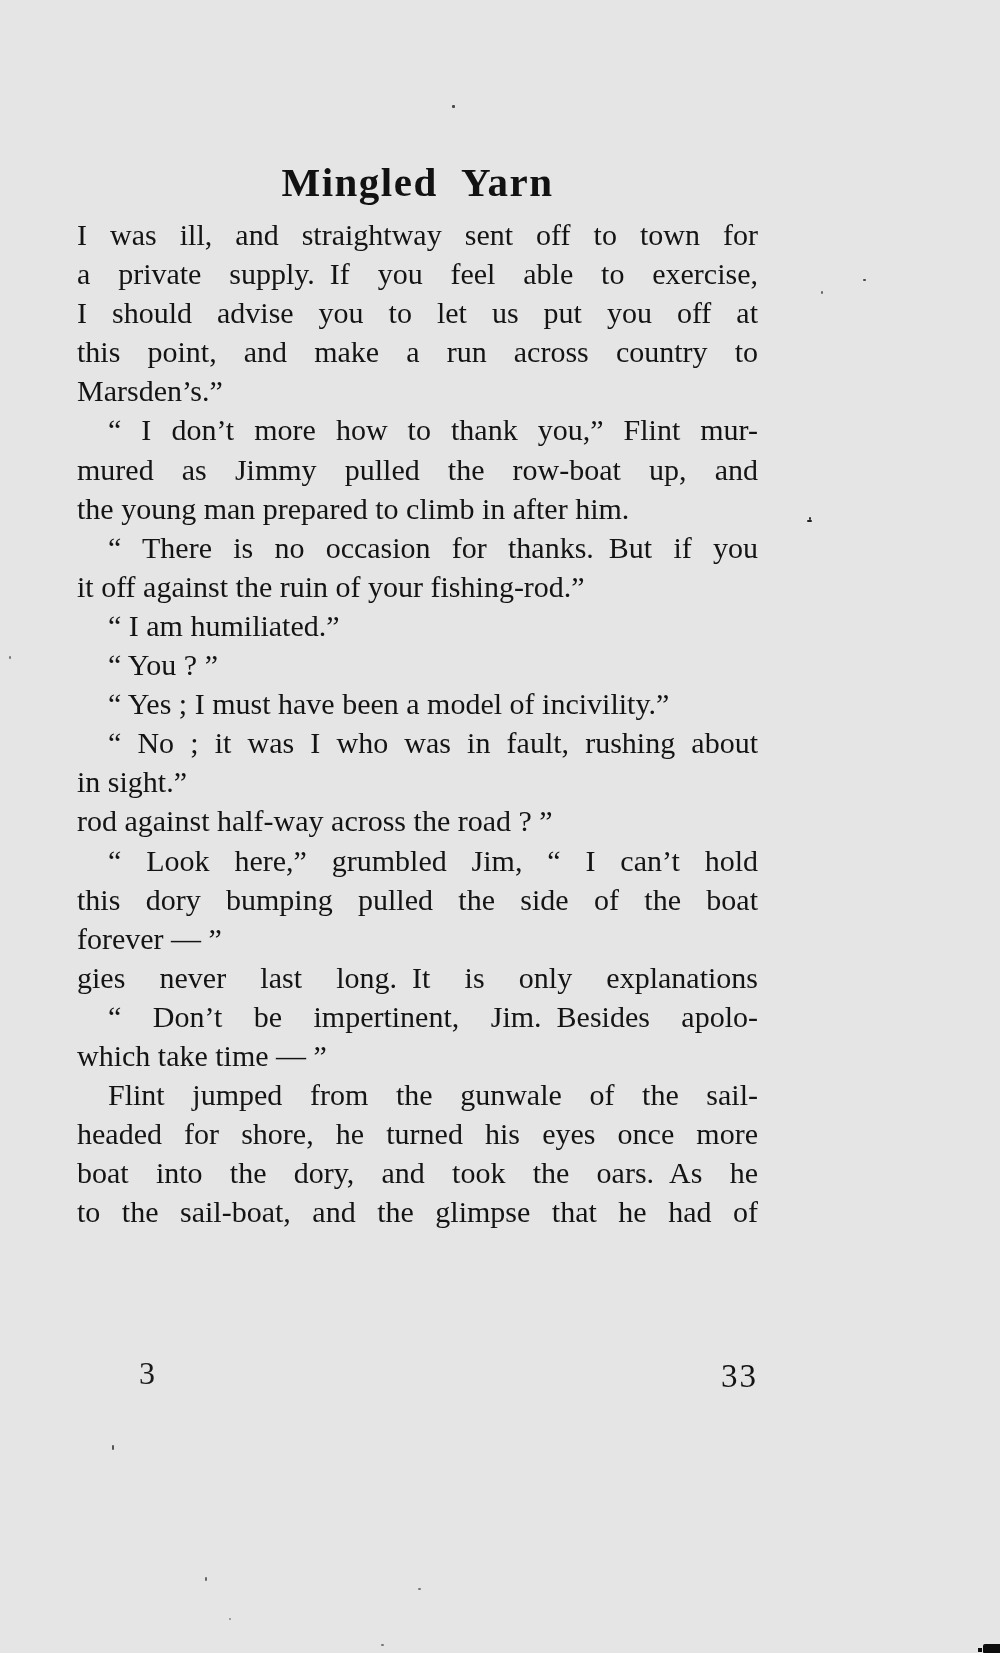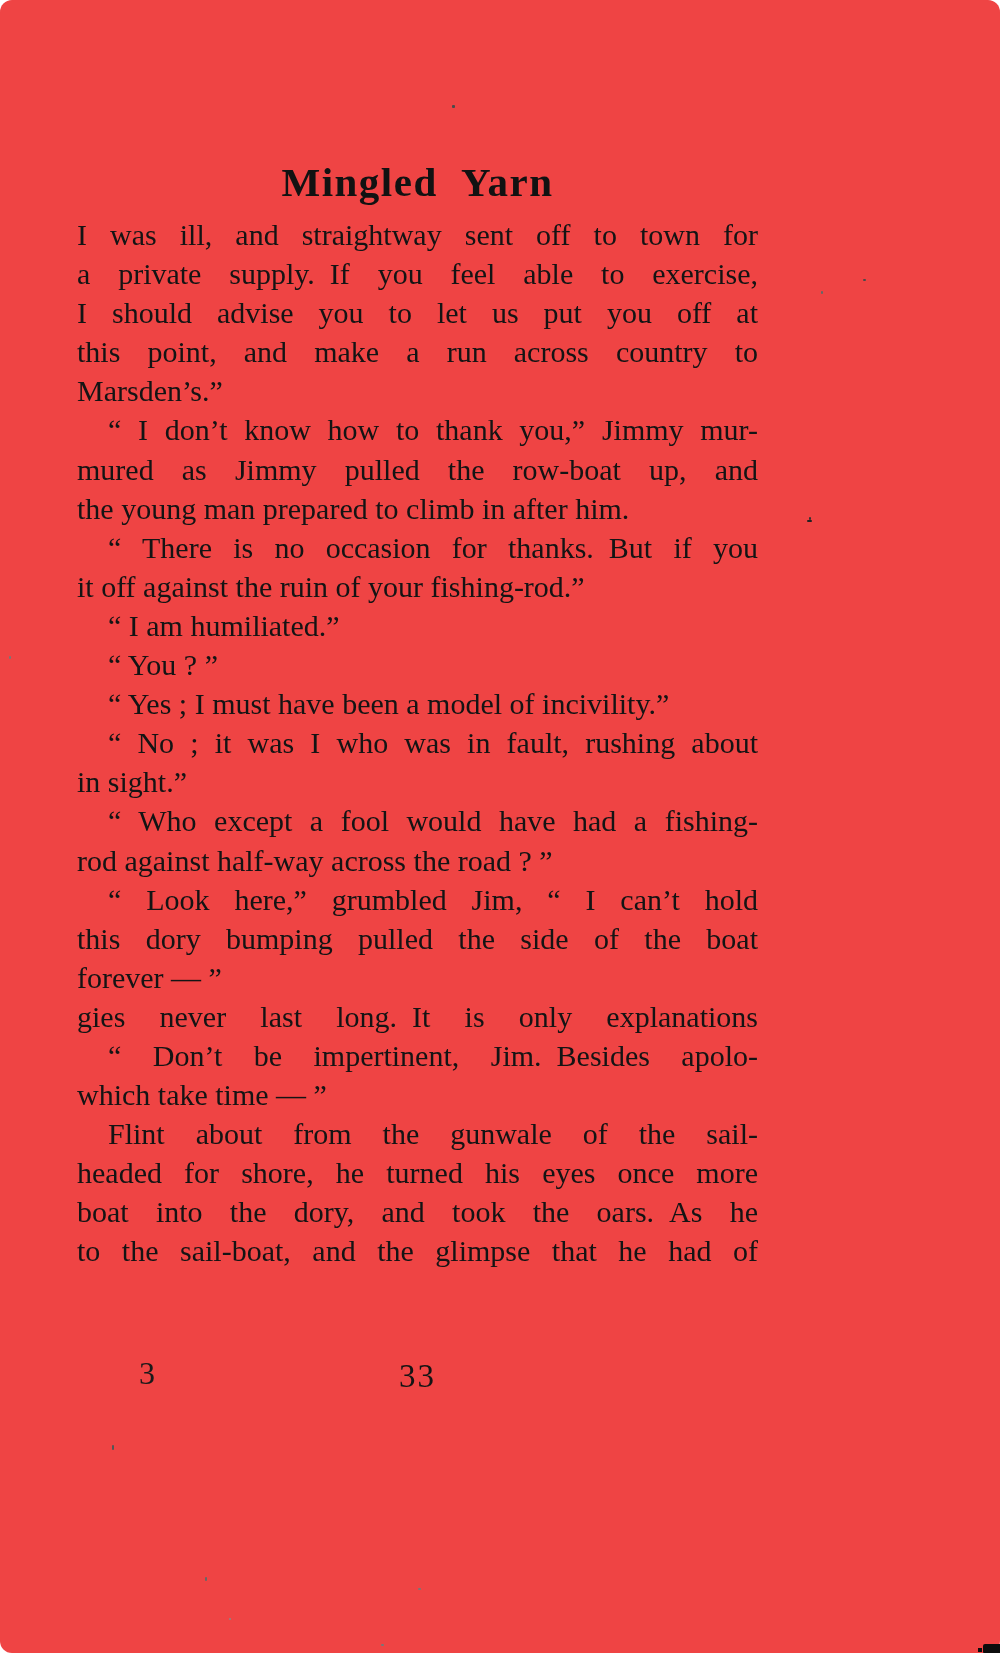--- a/index.html
+++ b/index.html
@@ -6,22 +6,21 @@
   body {
     width: 1000px; height: 1653px;
     background: #ffffff;
     font-family: "Liberation Serif", serif;
     color: #151515;
     position: relative;
     overflow: hidden;
   }
   .page {
     position: absolute; inset: 0;
-    background: #ef4444;
-    border-radius: 12px;
+    background: #e5e5e5;
   }
   .title {
     position: absolute;
     left: 77px; top: 132px; width: 681px;
     font-size: 41px; line-height: 46px;
     text-align: center;
     letter-spacing: 1.5px;
     word-spacing: 13px;
     color: #121212;
   }
@@ -45,21 +44,21 @@
   .line.ind { padding-left: 31px; }
   .footer-sig {
     position: absolute;
     left: 139px; top: 1355px;
     font-size: 32px; line-height: 36px;
     color: #1a1a1a;
   }
   .footer-pageno {
     position: absolute;
     left: 77px; top: 1358px; width: 681px;
-    text-align: center;
+    text-align: right;
     font-size: 33px; line-height: 37px;
     letter-spacing: 2px;
     color: #141414;
   }
   .speck {
     position: absolute;
     background: #4a4a4a;
     border-radius: 1px;
   }
   .smudge {
@@ -88,21 +87,21 @@
 
     <div class="para">
       <div class="line j">I was ill, and straightway sent off to town for</div>
       <div class="line j">a private supply. If you feel able to exercise,</div>
       <div class="line j">I should advise you to let us put you off at</div>
       <div class="line j">this point, and make a run across country to</div>
       <div class="line">Marsden’s.”</div>
     </div>
 
     <div class="para">
-      <div class="line ind j">“ I don’t know how to thank you,” Jimmy mur-</div>
+      <div class="line ind j">“ I don’t more how to thank you,” Flint mur-</div>
       <div class="line j">mured as Jimmy pulled the row-boat up, and</div>
       <div class="line">the young man prepared to climb in after him.</div>
     </div>
 
     <div class="para">
       <div class="line ind j">“ There is no occasion for thanks. But if you</div>
       <div class="line">it off against the ruin of your fishing-rod.”</div>
     </div>
 
     <div class="para">
@@ -116,38 +115,37 @@
     <div class="para">
       <div class="line ind">“ Yes ; I must have been a model of incivility.”</div>
     </div>
 
     <div class="para">
       <div class="line ind j">“ No ; it was I who was in fault, rushing about</div>
       <div class="line">in sight.”</div>
     </div>
 
     <div class="para">
-      <div class="line ind j">“ Who except a fool would have had a fishing-</div>
       <div class="line">rod against half-way across the road ? ”</div>
     </div>
 
     <div class="para">
       <div class="line ind j">“ Look here,” grumbled Jim, “ I can’t hold</div>
       <div class="line j">this dory bumping pulled the side of the boat</div>
       <div class="line">forever — ”</div>
     </div>
 
     <div class="para">
       <div class="line j">gies never last long. It is only explanations</div>
       <div class="line ind j">“ Don’t be impertinent, Jim. Besides apolo-</div>
       <div class="line">which take time — ”</div>
     </div>
 
     <div class="para">
-      <div class="line ind j">Flint about from the gunwale of the sail-</div>
+      <div class="line ind j">Flint jumped from the gunwale of the sail-</div>
       <div class="line j">headed for shore, he turned his eyes once more</div>
       <div class="line j">boat into the dory, and took the oars. As he</div>
       <div class="line j">to the sail-boat, and the glimpse that he had of</div>
     </div>
 
   </div>
 
   <div class="footer-sig">3</div>
   <div class="footer-pageno">33</div>
 

